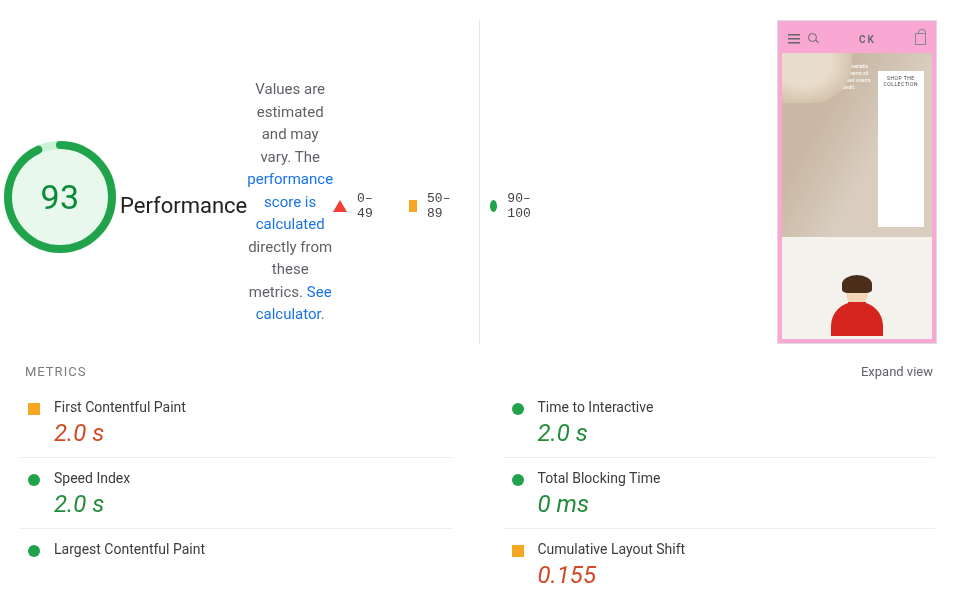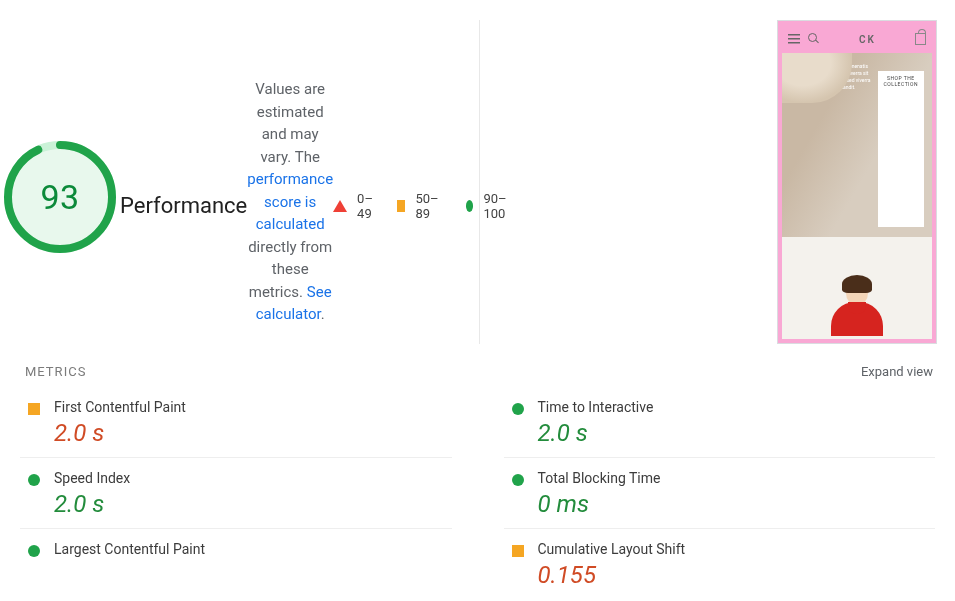--- a/index.html
+++ b/index.html
@@ -60,25 +60,26 @@
       line-height: 1.5;
       max-width: 420px;
     }
     .desc a {
       color: #1a73e8;
       text-decoration: none;
     }
     .legend {
       display: flex;
       justify-content: center;
-      gap: 24px;
+      gap: 36px;
       margin-top: 18px;
       font-size: 13px;
       color: #424242;
       align-items: center;
+      font-family: Liberation Mono, monospace;
     }
     .legend-item { display: inline-flex; align-items: center; gap: 10px; }
     .tri {
       width: 0; height: 0;
       border-left: 7px solid transparent;
       border-right: 7px solid transparent;
       border-bottom: 12px solid #ef4036;
     }
     .sq {
       width: 12px; height: 12px;

